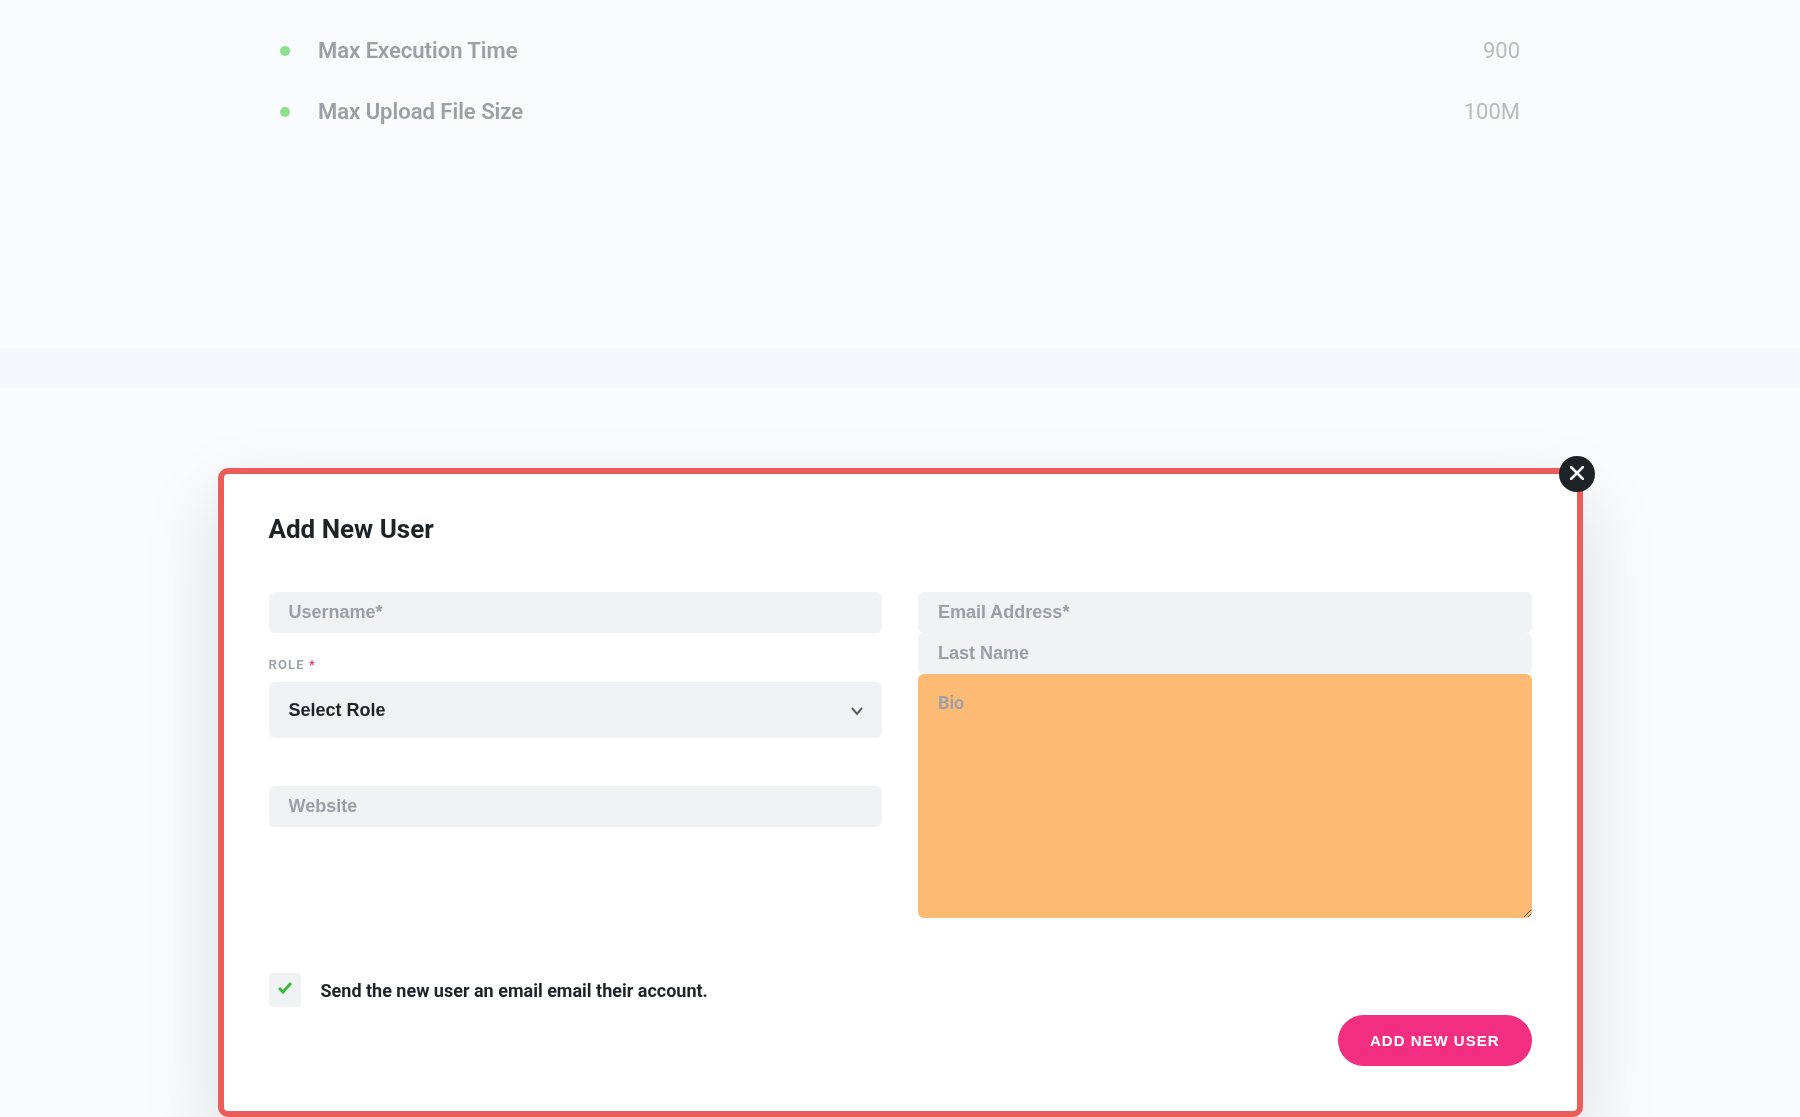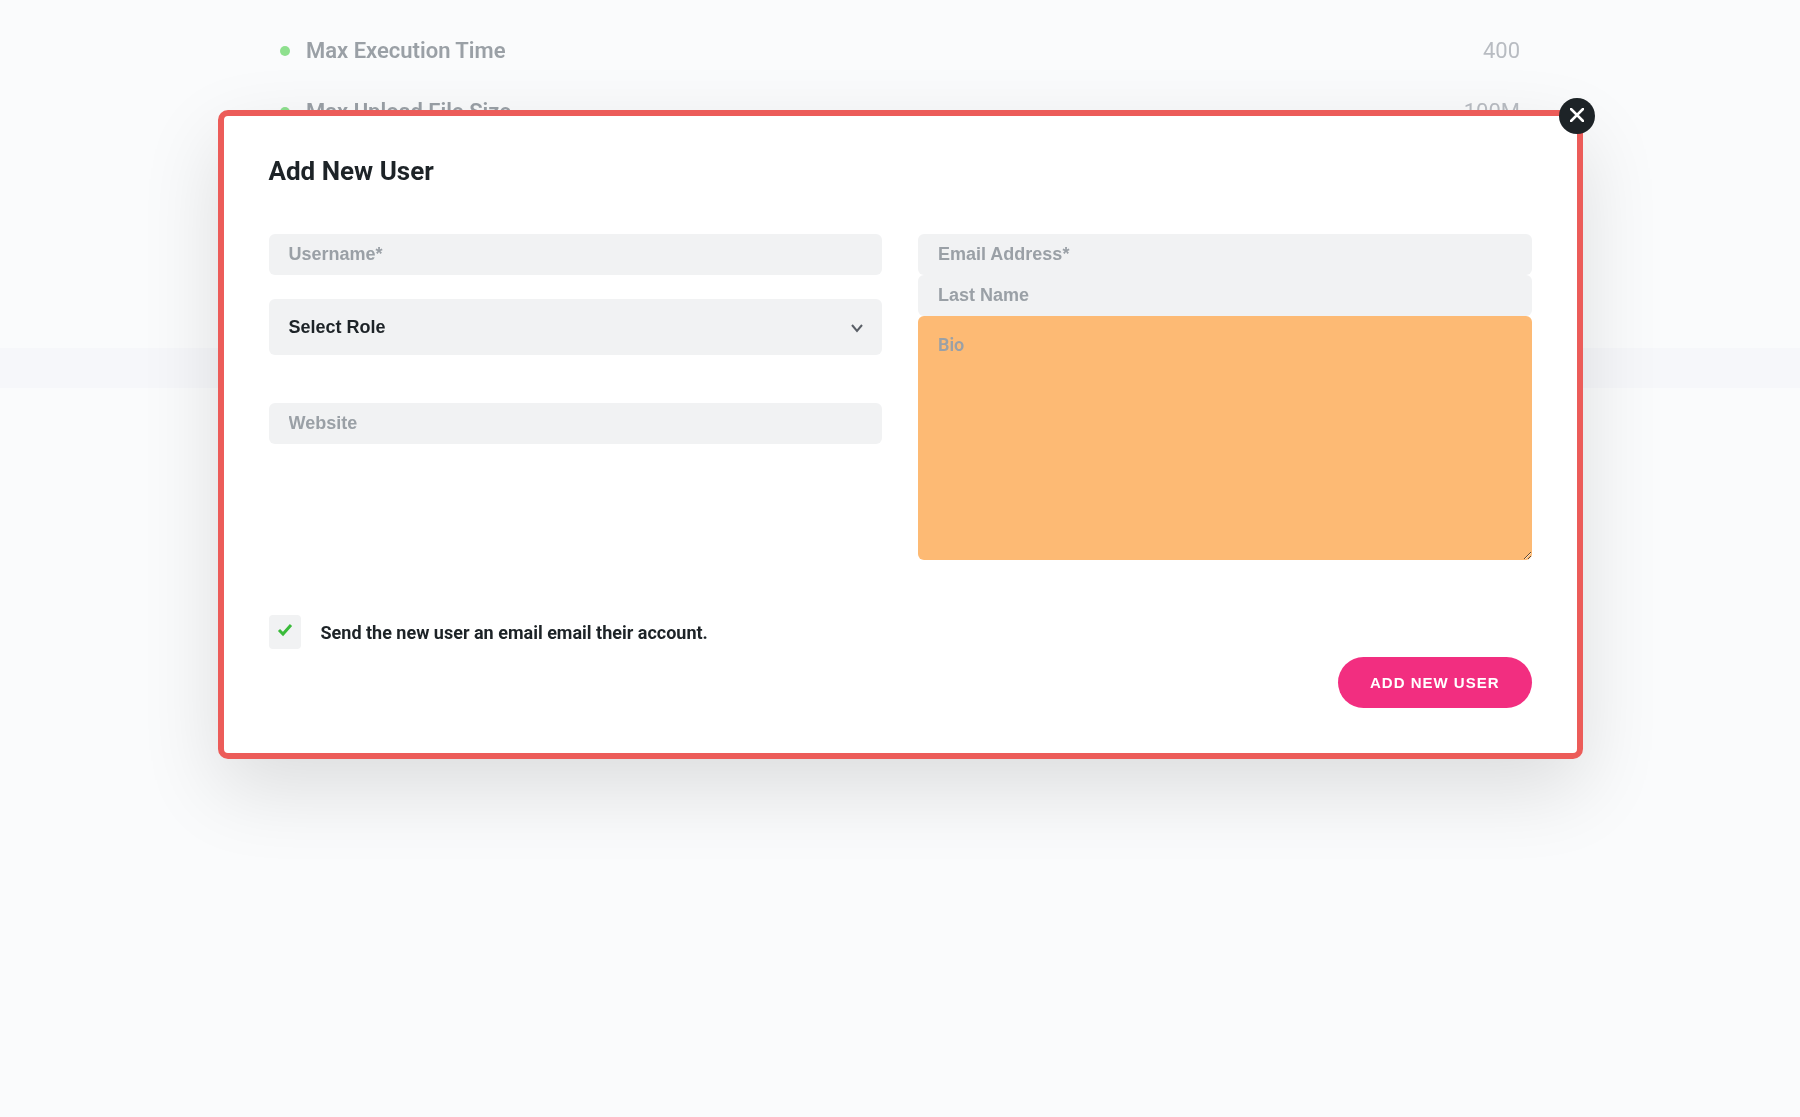--- a/index.html
+++ b/index.html
@@ -28,21 +28,21 @@
     .bg-row {
       display: flex;
       justify-content: space-between;
       align-items: center;
       padding: 18px 0;
     }
     
     .bg-row-left {
       display: flex;
       align-items: center;
-      gap: 16px;
+      gap: 28px;
     }
     
     .bg-dot {
       width: 10px;
       height: 10px;
       border-radius: 50%;
       background: #8ee08e;
     }
     
     .bg-label {
@@ -66,21 +66,21 @@
       background: rgba(200, 210, 230, 0.08);
     }
     
     .modal-backdrop {
       position: absolute;
       top: 0;
       left: 0;
       right: 0;
       bottom: 0;
       display: flex;
-      align-items: flex-start;
+      align-items: flex-end;
       justify-content: center;
       padding-top: 110px;
     }
     
     .modal {
       position: relative;
       width: 1365px;
       background: #ffffff;
       border: 6px solid #ec5c59;
       border-radius: 10px;
@@ -289,21 +289,21 @@
   </style>
 </head>
 <body>
 
 <div class="bg-content">
   <div class="bg-row">
     <div class="bg-row-left">
       <div class="bg-dot"></div>
       <div class="bg-label">Max Execution Time</div>
     </div>
-    <div class="bg-value">400</div>
+    <div class="bg-value">900</div>
   </div>
   <div class="bg-row">
     <div class="bg-row-left">
       <div class="bg-dot"></div>
       <div class="bg-label">Max Upload File Size</div>
     </div>
     <div class="bg-value">100M</div>
   </div>
 </div>
 
@@ -323,20 +323,24 @@
     <h2 class="modal-title">Add New User</h2>
 
     <div class="form-grid">
 
       <div class="left-stack">
         <input class="input-field" type="text" placeholder="Username*" style="">
 
 
 
         <div class="field-group" style="gap:10px; margin-top:-24px;">
+          <div class="field-label-row">
+            <span class="field-label">ROLE</span>
+            <span class="field-required">*</span>
+          </div>
           <div class="select-wrapper">
             <select class="select-field">
               <option>Select Role</option>
             </select>
             <span class="select-chevron">
               <svg viewBox="0 0 14 14">
                   <polyline points="2,4 7,10 12,4"></polyline>
                 </svg>
             </span>
           </div>

